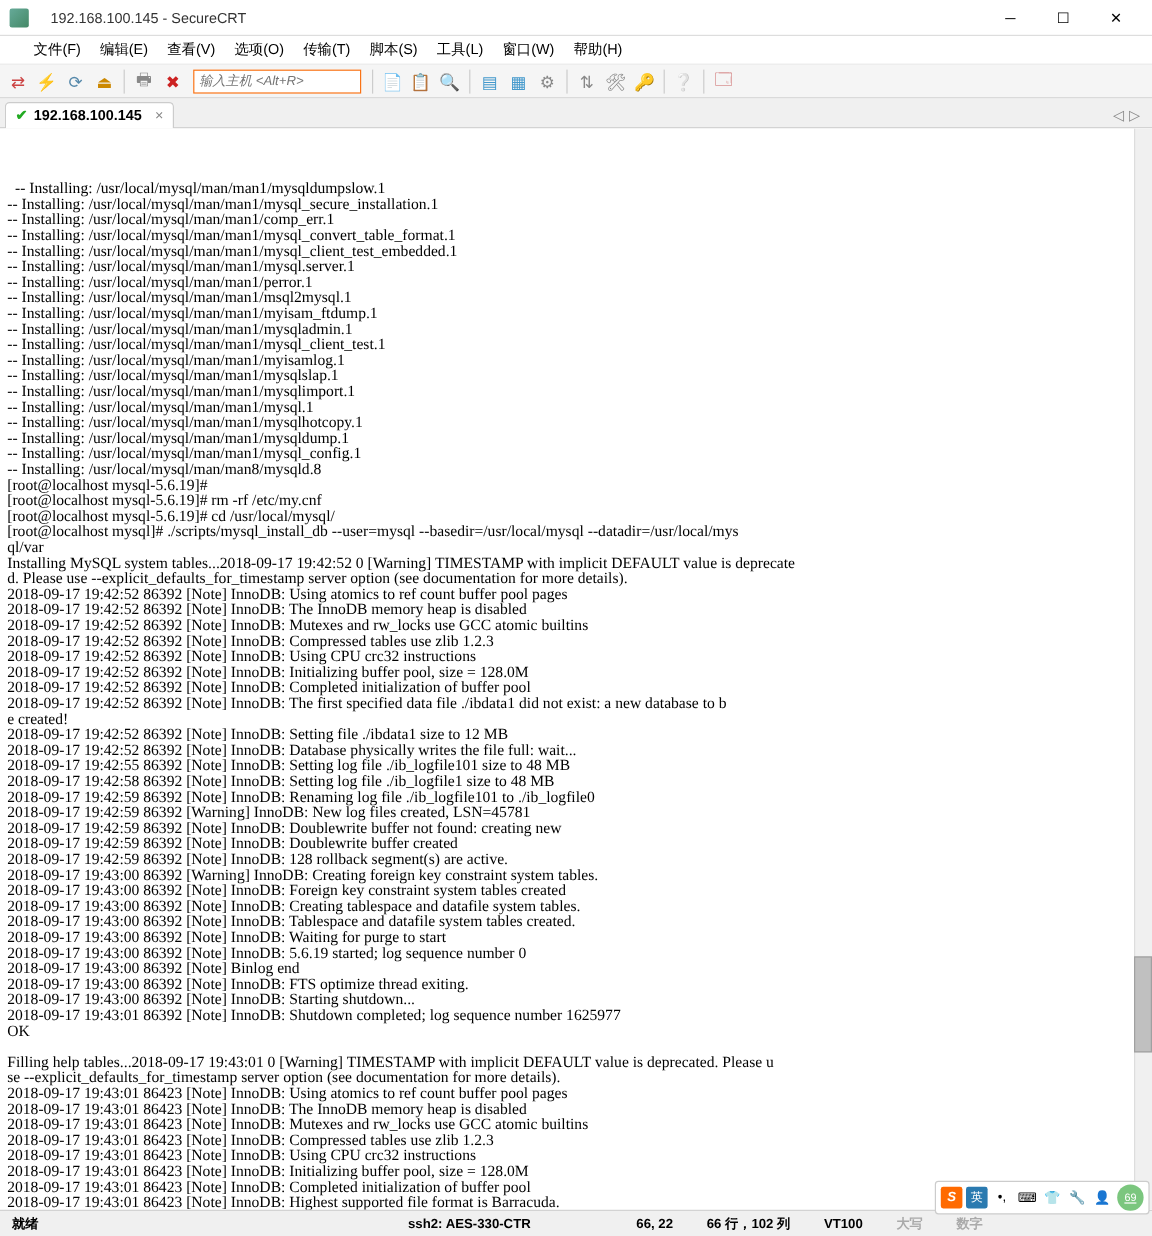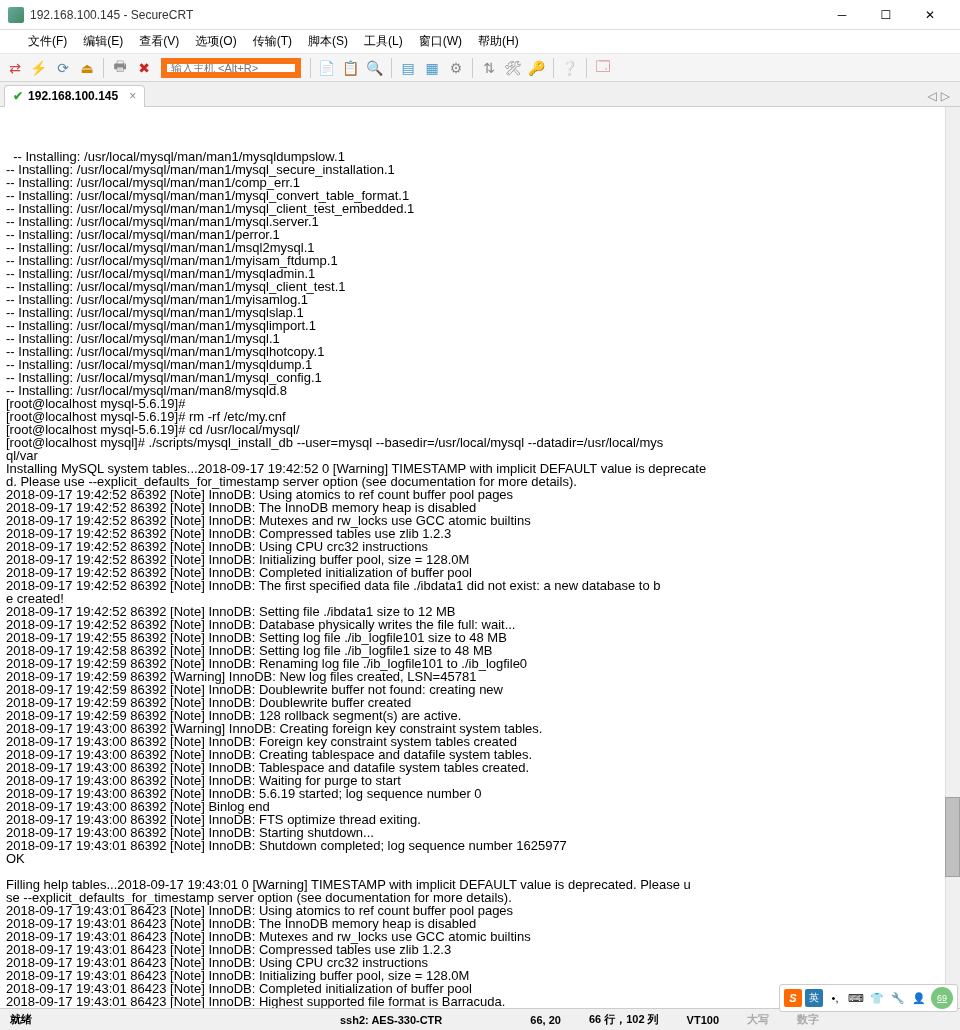--- a/index.html
+++ b/index.html
@@ -1,33 +1,33 @@
 <!DOCTYPE html>
 <html><head>
 <meta charset="utf-8">
 <style>
 * { margin: 0; padding: 0; box-sizing: border-box; }
 body { font-family: "Segoe UI", Tahoma, sans-serif; font-size: 12px; background: #f0f0f0; width: 960px; height: 1030px; overflow: hidden; display: flex; flex-direction: column; }
-.titlebar { display: flex; align-items: center; height: 30px; background: #fff; padding: 0 8px; border-bottom: 1px solid #ddd; }
+.titlebar { display: flex; align-items: center; height: 30px; background: #fff; padding: 0 8px; border-bottom: 1px solid #ddd; gap: 12px; }
 .titlebar .app-icon { width: 16px; height: 16px; background: linear-gradient(135deg,#6a9,#486); border-radius: 2px; margin-right: 6px; }
 .titlebar .title { flex: 1; font-size: 12px; color: #333; }
 .win-btns { display: flex; gap: 0; }
 .win-btn { width: 44px; height: 28px; display: flex; align-items: center; justify-content: center; cursor: pointer; }
 .menubar { display: flex; align-items: center; height: 24px; background: #fff; padding: 0 20px; border-bottom: 1px solid #e8e8e8; }
 .menu-item { padding: 2px 8px; cursor: pointer; font-size: 12px; }
 .toolbar { display: flex; align-items: center; height: 28px; background: #f5f5f5; border-bottom: 1px solid #d4d4d4; padding: 0 4px; gap: 2px; }
 .tool-btn { width: 22px; height: 22px; display: flex; align-items: center; justify-content: center; cursor: pointer; border-radius: 2px; font-size: 14px; }
 .tool-sep { width: 1px; height: 20px; background: #ccc; margin: 0 3px; }
-.host-input { width: 140px; height: 20px; border: 6px solid #f97316; font-size: 11px; padding: 0 4px; color: #888; margin: 0 4px; }
+.host-input { width: 140px; height: 20px; border: 1px solid #f97316; font-size: 11px; padding: 0 4px; color: #888; margin: 0 4px; font-style: italic; }
 .tabbar { display: flex; align-items: center; height: 25px; background: #f0f0f0; border-bottom: 1px solid #ccc; padding: 3px 4px 0; }
 .tab { display: flex; align-items: center; height: 22px; padding: 0 8px; background: #fff; border: 1px solid #ccc; border-bottom: none; border-radius: 4px 4px 0 0; cursor: pointer; gap: 5px; font-size: 12px; }
 .tab .check { color: #2a2; font-weight: bold; }
 .tab .close-x { color: #888; margin-left: 6px; cursor: pointer; }
 .tab-nav { margin-left: auto; display: flex; gap: 4px; padding-right: 6px; color: #888; }
-.terminal { flex: 1; background: #fff; color: #000; font-family: Liberation Sans, sans-serif; font-size: 13px; line-height: 13px; padding: 4px 6px; white-space: pre; overflow: hidden; position: relative; letter-spacing: 0px; }
+.terminal { flex: 1; background: #fff; color: #000; font-family: Liberation Serif, serif; font-size: 13px; line-height: 13px; padding: 4px 6px; white-space: pre; overflow: hidden; position: relative; letter-spacing: 0px; }
 .scroll-thumb { position: absolute; right: 0; top: 690px; width: 15px; height: 80px; background: #c0c0c0; border: 1px solid #a0a0a0; }
 .scroll-track { position: absolute; right: 0; top: 0; bottom: 0; width: 15px; background: #f0f0f0; border-left: 1px solid #ddd; }
 .statusbar { display: flex; align-items: center; height: 22px; background: #f0f0f0; border-top: 1px solid #ccc; font-size: 11px; padding: 0 6px; gap: 20px; }
 .status-seg { padding: 0 4px; font-weight: bold; }
 .ime-bar { position: absolute; bottom: 18px; right: 2px; display: flex; align-items: center; gap: 3px; background: #fff; border: 1px solid #ccc; padding: 2px 4px; border-radius: 3px; }
 .ime-bar .sq { width: 18px; height: 18px; display: flex; align-items: center; justify-content: center; border-radius: 2px; font-size: 11px; }
 .ime-bar .sogou { background: #ff6a00; color: #fff; font-style: italic; font-weight: bold; }
 .ime-bar .lang { background: #2a7ab0; color: #fff; font-size: 10px; }
 .ime-bar .badge { width: 22px; height: 22px; border-radius: 50%; background: #7bc67e; color: #fff; font-size: 9px; display: flex; align-items: center; justify-content: center; text-decoration: underline; }
 </style>
@@ -162,21 +162,21 @@
 2018-09-17 19:43:01 86423 [Note] InnoDB: Compressed tables use zlib 1.2.3
 2018-09-17 19:43:01 86423 [Note] InnoDB: Using CPU crc32 instructions
 2018-09-17 19:43:01 86423 [Note] InnoDB: Initializing buffer pool, size = 128.0M
 2018-09-17 19:43:01 86423 [Note] InnoDB: Completed initialization of buffer pool
 2018-09-17 19:43:01 86423 [Note] InnoDB: Highest supported file format is Barracuda.</span>
 </div>
 
 <div class="statusbar">
   <div class="status-seg">就绪</div>
   <div class="status-seg" style="margin-left:280px">ssh2: AES-330-CTR</div>
-  <div class="status-seg" style="margin-left:60px">66, 20</div>
+  <div class="status-seg" style="margin-left:60px">66, 22</div>
   <div class="status-seg">66 行，102 列</div>
   <div class="status-seg">VT100</div>
   <div class="status-seg" style="color:#aaa">大写</div>
   <div class="status-seg" style="color:#aaa">数字</div>
 </div>
 
 <div class="ime-bar">
   <div class="sq sogou">S</div>
   <div class="sq lang">英</div>
   <div class="sq">•,</div>

